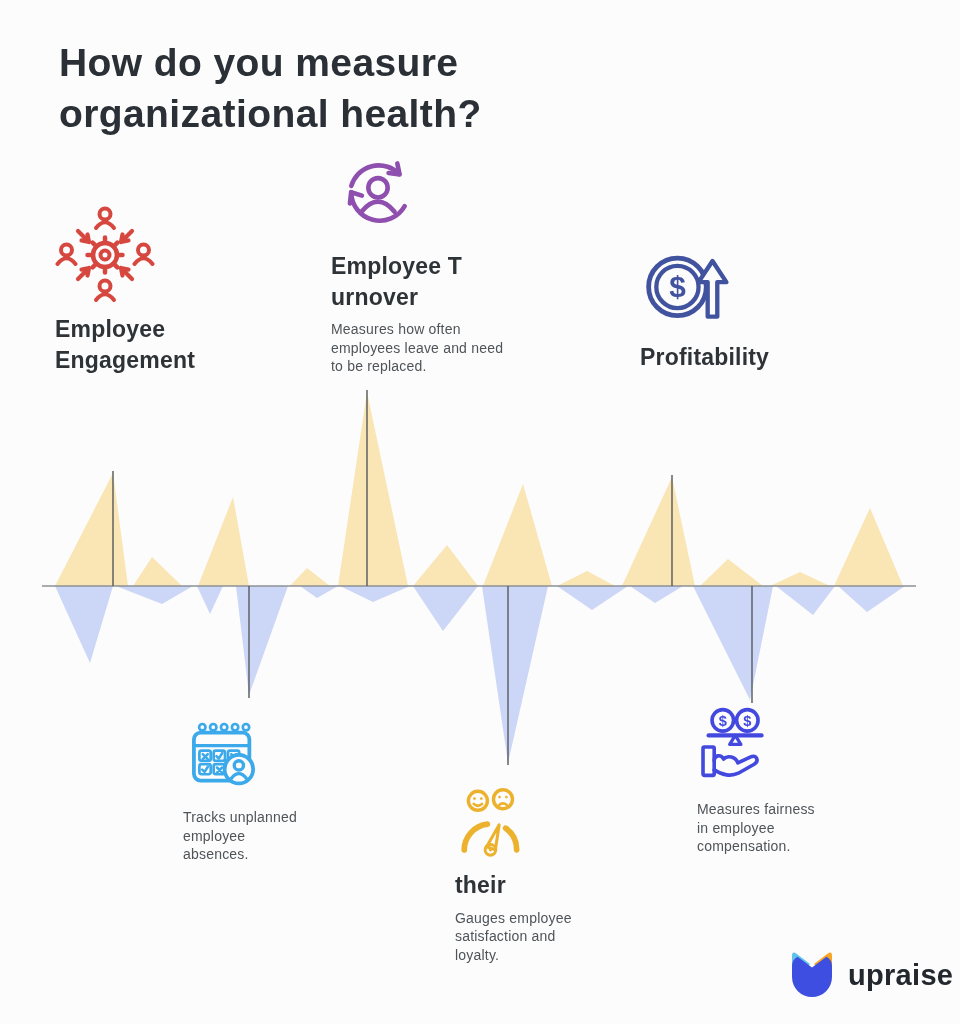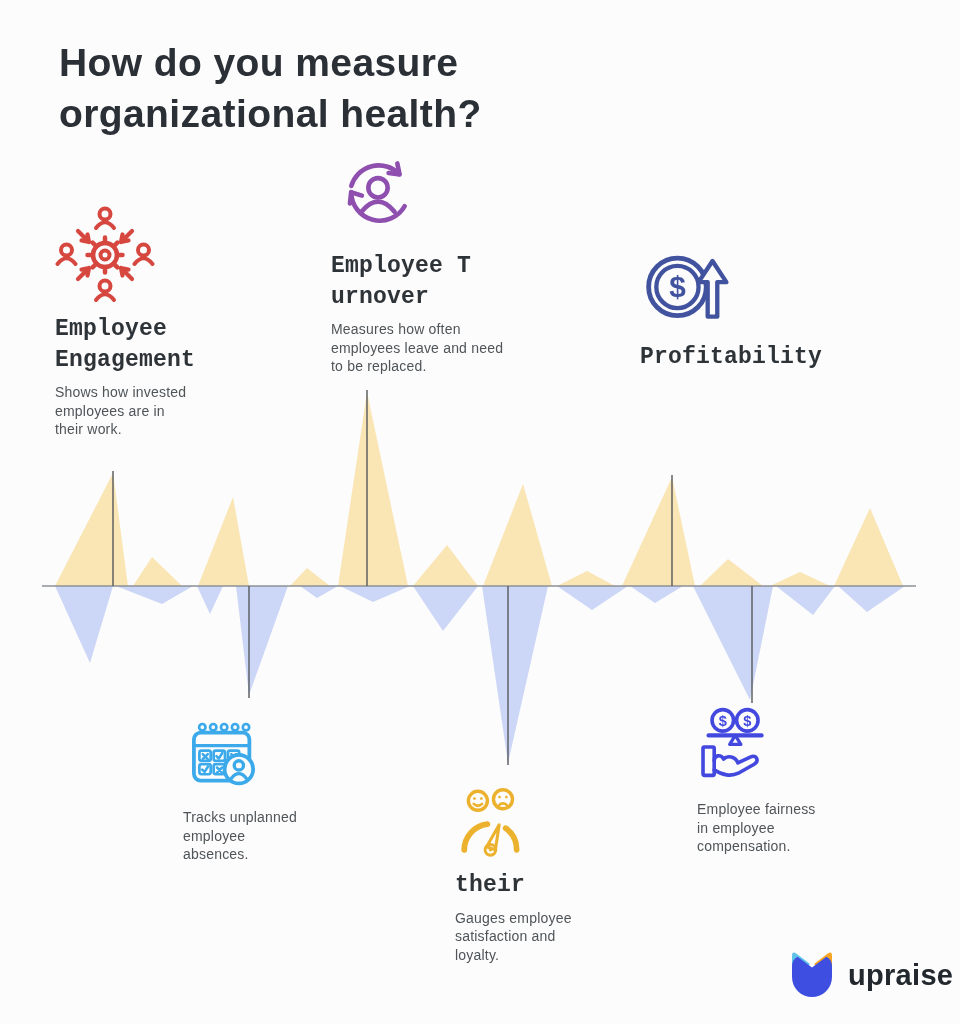--- a/index.html
+++ b/index.html
@@ -12,21 +12,21 @@
     position:absolute;left:55px;top:34px;
     font-size:39px;line-height:1.3;font-weight:700;
     color:#2b3036;letter-spacing:.4px;white-space:pre-line;margin:4px;
   }
   #wave{position:absolute;left:0;top:0;width:960px;height:1024px;pointer-events:none;}
   .metric{position:absolute;display:flex;flex-direction:column;z-index:2;}
   .metric .icon{display:block;margin:0 0 8px 0;}
   .metric .icon svg{display:block;}
   .m-title{
     margin:0 0 8px 0;font-size:23px;line-height:1.33;font-weight:700;
-    color:#2e3338;white-space:pre-line;letter-spacing:.2px;font-family:Liberation Mono, monospace;
+    color:#2e3338;white-space:pre-line;letter-spacing:.2px;
   }
   .m-desc{
     margin:0;font-size:14px;line-height:1.33;color:#4f5458;
     white-space:pre-line;letter-spacing:.2px;
   }
   #m-engagement{left:55px;top:204px;width:240px;}
   #m-turnover{left:331px;top:151px;width:272px;}
   #m-profitability{left:640px;top:236px;width:210px;}
   #m-absenteeism{left:183px;top:714px;width:205px;}
   #m-enps{left:455px;top:786px;width:205px;}
@@ -72,23 +72,20 @@
       <circle cx="50" cy="81" r="5.5" stroke-width="4"></circle>
         <path d="M41 95 Q50 83.5 59 95" stroke-width="4"></path>
       <path stroke-width="4.2" d="M23 26 L34 37 M26.5 35.5 L34 37 L32.5 29.5"></path>
       <path stroke-width="4.2" d="M77 26 L66 37 M73.5 35.5 L66 37 L67.5 29.5"></path>
       <path stroke-width="4.2" d="M23 74 L34 63 M26.5 64.5 L34 63 L32.5 70.5"></path>
       <path stroke-width="4.2" d="M77 74 L66 63 M73.5 64.5 L66 63 L67.5 70.5"></path>
     </svg>
   </span>
   <h2 class="m-title">Employee
 Engagement</h2>
-  <p class="m-desc">Shows how invested
-employees are in
-their work.</p>
 </div>
 
 <div class="metric" id="m-turnover">
   <span class="icon" style="color: rgb(142, 79, 174);">
     <svg width="94" height="92" viewBox="0 0 100 100" fill="none" stroke="currentColor" stroke-width="5" stroke-linecap="round" stroke-linejoin="round">
       <circle cx="50" cy="40" r="10.5"></circle>
       <path d="M32 66 Q50 44 68 66"></path>
       <path d="M21 38 A31 31 0 0 1 73 25"></path>
       <path d="M61.5 24 L73.5 25.5 L71 13.5"></path>
       <path d="M79 60 A31 31 0 0 1 21 45"></path>
@@ -174,21 +171,21 @@
       <circle cx="30" cy="19" r="12.5"></circle>
       <circle cx="58.5" cy="19" r="12.5"></circle>
       <text x="30" y="25" font-size="17" font-weight="bold" text-anchor="middle" fill="currentColor" stroke="none">$</text>
       <text x="58.5" y="25" font-size="17" font-weight="bold" text-anchor="middle" fill="currentColor" stroke="none">$</text>
       <path d="M13.5 36.5 H75" stroke-width="5"></path>
       <path d="M44.5 36.5 L38 47 L51 47 Z" stroke-width="3.8"></path>
       <rect x="7" y="50" width="13" height="33" rx="1.5"></rect>
       <path d="M20 76.5 C29 83 40 84.5 48 80.5 L66.5 70 C72.5 66.5 69.5 58.5 62.5 61.5 L47.5 68.5 C45 61.5 35.5 59 31 64 C27.5 58 20 59.5 20 66"></path>
     </svg>
   </span>
-  <p class="m-desc">Employee fairness
+  <p class="m-desc">Measures fairness
 in employee
 compensation.</p>
 </div>
 
 <div class="brand">
   <span>
     <svg width="52" height="54" viewBox="0 0 52 54" xmlns="http://www.w3.org/2000/svg">
       <path d="M6 28 L6 10 Q6 4.5 10.5 7.8 L24 18 L13 27 Z" fill="#5FC2E9"></path>
       <path d="M46 28 L46 10 Q46 4.5 41.5 7.8 L28 18 L39 27 Z" fill="#F6A623"></path>
       <path d="M6 21 Q6 13.5 11.5 10.8 L26 21.5 L40.5 10.8 Q46 13.5 46 21 L46 31 A20 20 0 0 1 6 31 Z" fill="#3D4EE0"></path>

